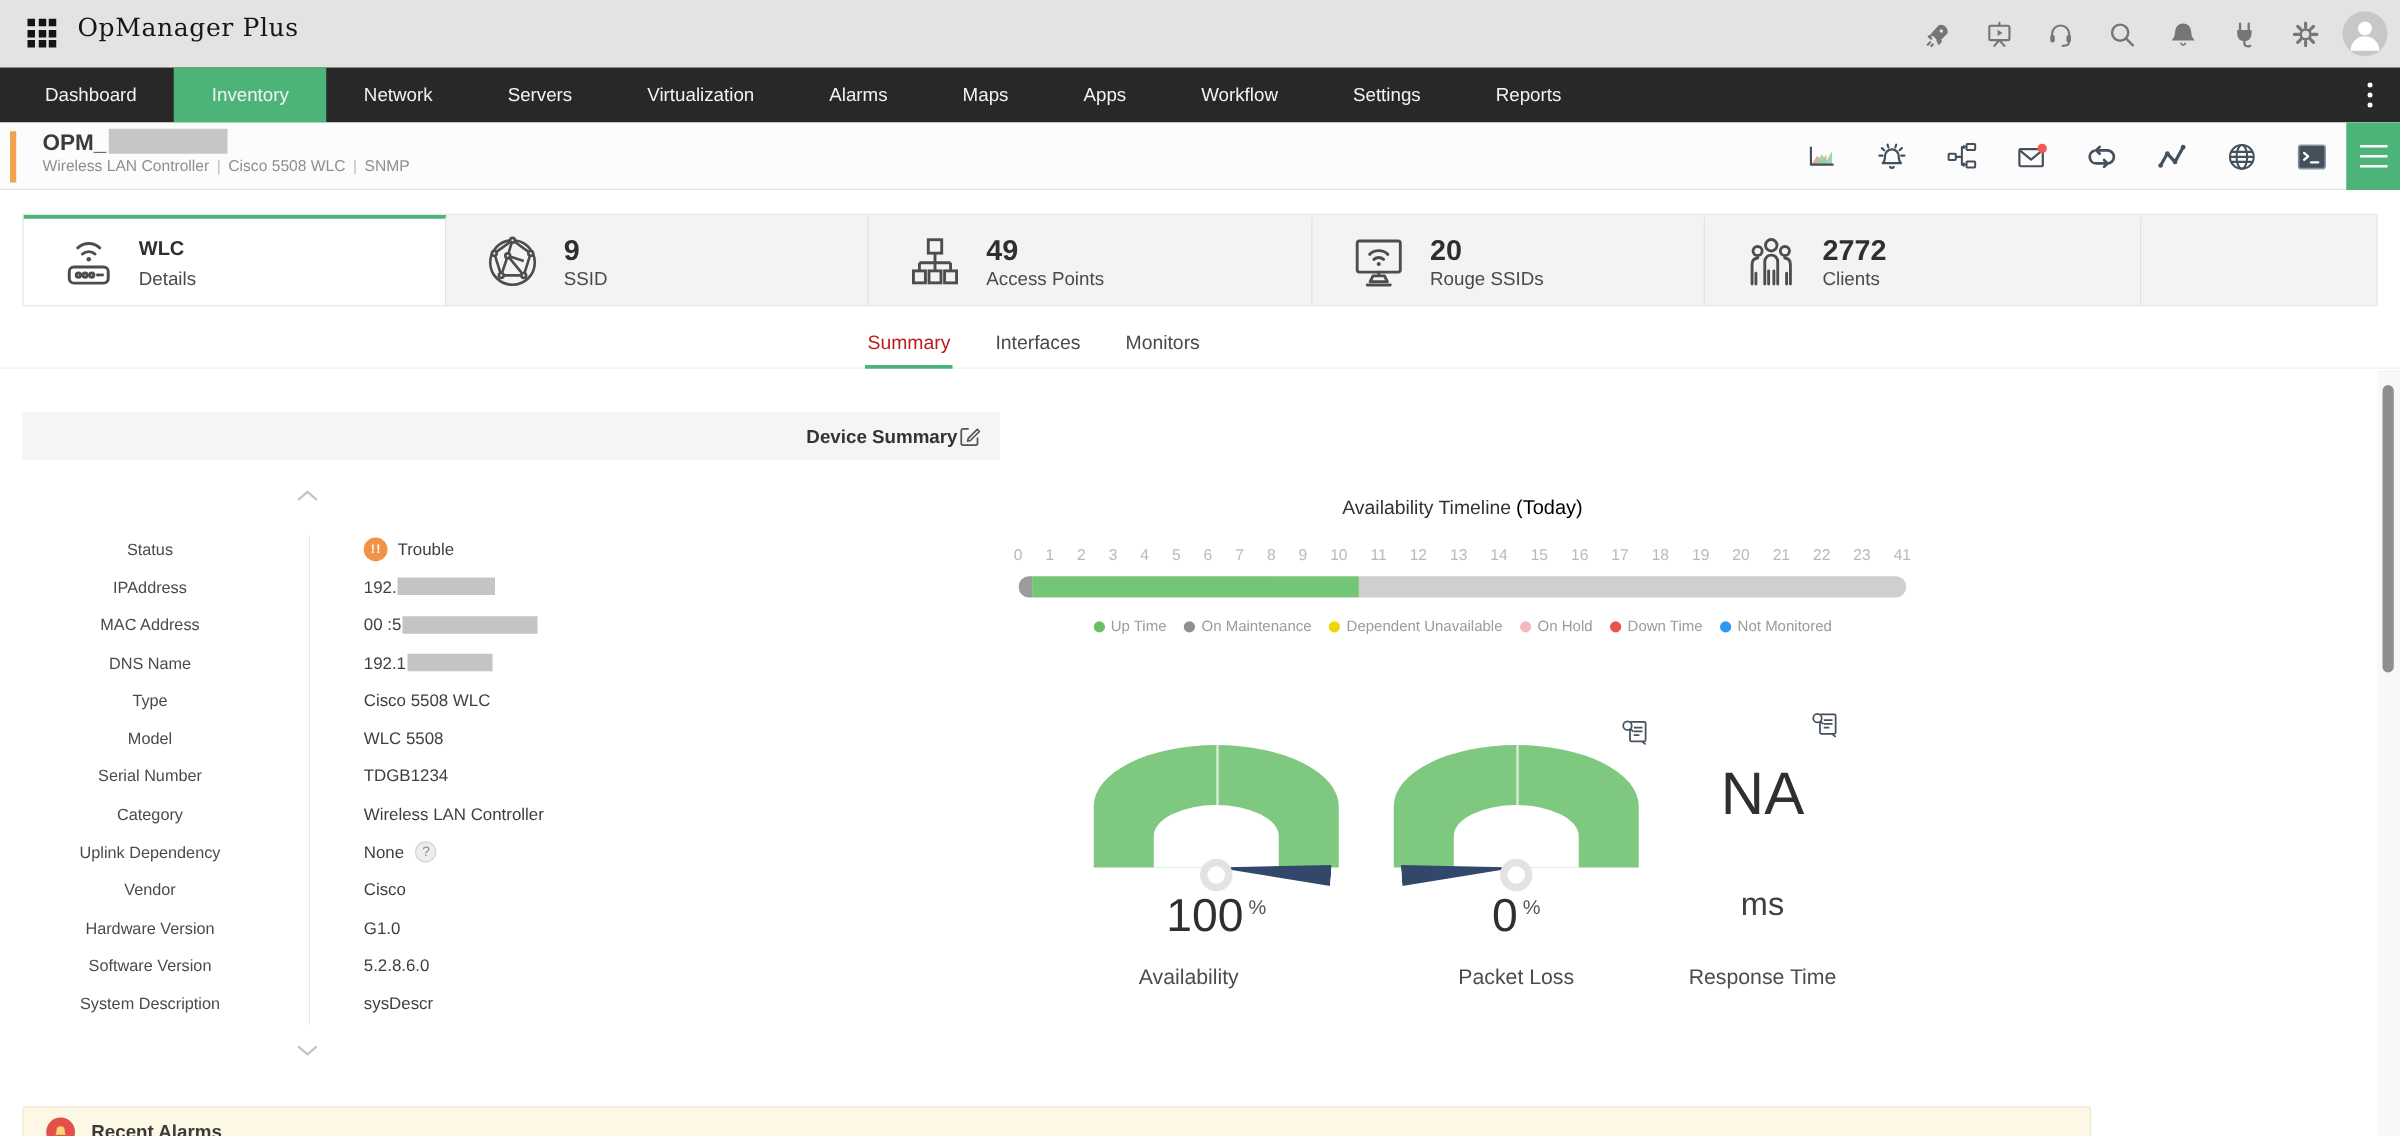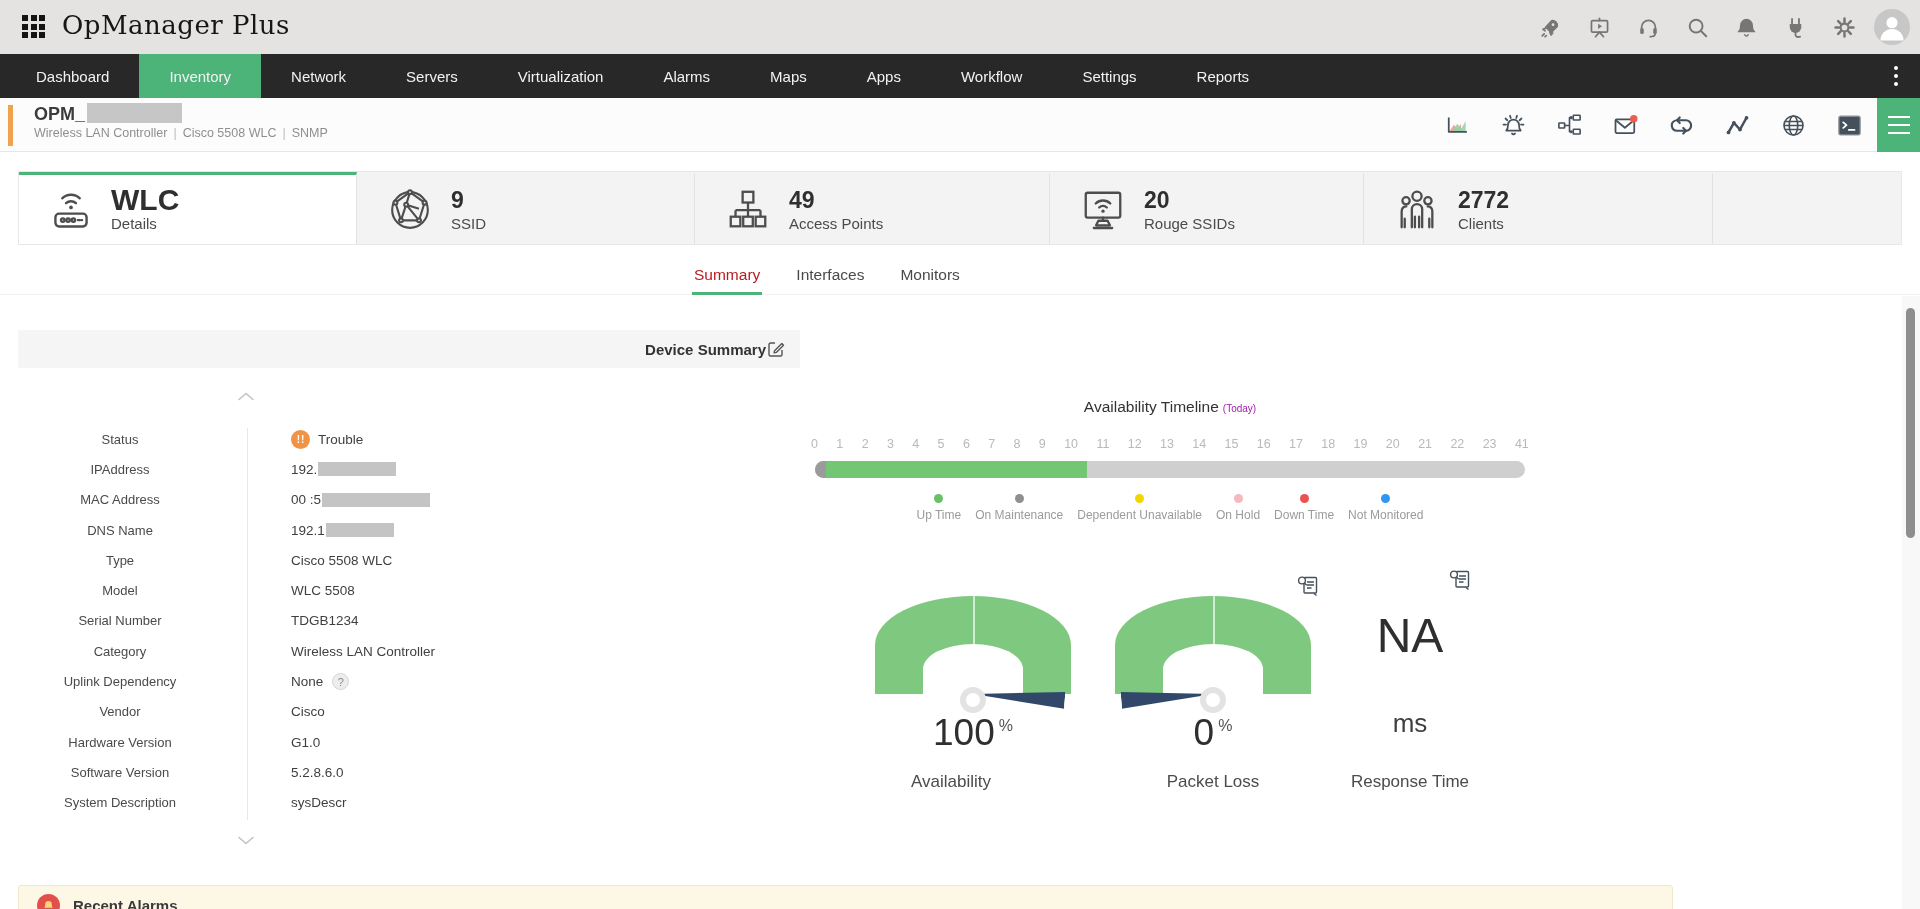--- a/index.html
+++ b/index.html
@@ -6,21 +6,21 @@
   html,body { background:#fff; }
   #app { position:relative; width:1920px; height:909px; overflow:hidden; background:#fff;
          font-family:"Liberation Sans", sans-serif; color:#333; }
 
   
   .topbar { position:absolute; top:0; left:0; width:1920px; height:54px; background:#e4e3e1; }
   .grid-icon { position:absolute; left:22px; top:15px; width:24px; height:24px;
                display:grid; grid-template-columns:repeat(3,6px); grid-template-rows:repeat(3,6px); gap:2.5px; cursor:pointer; }
   .grid-icon i { background:#141414; }
   .app-title { position:absolute; left:62px; top:10px; font-family:"DejaVu Serif", serif;
-               font-size:26px; color:#161616; letter-spacing:.5px; }
+               font-size:20px; color:#161616; letter-spacing:.5px; }
   .top-icons { position:absolute; right:64px; top:0; height:54px; display:flex; align-items:center; gap:26px; color:#767676; }
   .top-icons .ticon { width:23px; height:23px; cursor:pointer; display:block; }
   .avatar { position:absolute; right:10px; top:9px; width:36px; height:36px; border-radius:50%;
             background:#c7c7c7; overflow:hidden; cursor:pointer; }
 
   
   .nav { position:absolute; top:54px; left:0; width:1920px; height:44px; background:#282828; }
   .nav-items { display:flex; height:44px; margin-left:6px; }
   .nav-item { display:flex; align-items:center; padding:12px 30px; color:#f2f2f2; font-size:15px; cursor:pointer; }
   .nav-item.active { background:#4cb479; }
@@ -42,21 +42,21 @@
   .menu-btn i { width:22px; height:2px; background:#fff; }
 
   
   .cards-strip { position:absolute; top:171px; left:18px; width:1884px; height:74px; background:#f3f3f3;
                  border:1px solid #e7e7e7; display:flex; }
   .card { position:relative; display:flex; align-items:center; gap:18px; padding-left:30px;
           border-right:1px solid #e2e2e2; border-top:3px solid transparent; cursor:pointer; color:#4d4d4d; }
   .card.active { background:#fff; border-top:3px solid #4cb479; }
   .card .cicon { flex:none; }
   .card .cval { font-size:23px; font-weight:700; color:#2f2f2f; line-height:26px; }
-  .card.active .cval { font-size:30px; }
+  .card.active .cval { font-size:16px; }
   .card .clab { font-size:15px; color:#4a4a4a; margin-top:2px; }
   .card-filler { flex:1; }
 
   
   .subtabs { position:absolute; top:257px; left:0; width:1920px; height:38px; border-bottom:1px solid #f1f1f1; }
   .subtab-row { position:absolute; left:692px; top:0; display:flex; gap:32px; height:38px; }
   .subtab { display:flex; align-items:center; font-size:15.5px; color:#4a4a4a; cursor:pointer;
             border-bottom:3px solid transparent; padding:0 2px; }
   .subtab.active { color:#b91c1c; border-bottom:3px solid #4cb479; }
 
@@ -76,28 +76,28 @@
                   font-size:10px; font-weight:700; letter-spacing:1px; display:inline-flex;
                   align-items:center; justify-content:center; margin-right:8px; padding-left:1px; }
   .v-redact { display:inline-block; height:14px; background:#c4c4c4; margin-left:1px; }
   .rw-ip { width:78px; } .rw-mac { width:108px; } .rw-dns { width:68px; }
   .help-bubble { width:17px; height:17px; border-radius:50%; background:#ededed; border:1px solid #d5d5d5;
                  color:#8a8a8a; font-size:11px; display:inline-flex; align-items:center; justify-content:center;
                  margin-left:9px; cursor:pointer; }
 
   
   .tl-title { position:absolute; top:398px; left:815px; width:710px; text-align:center; font-size:15.5px; color:#333; }
-  .tl-title .today { font-size:10px; color:#a21caf; margin-left:4px; }
+  .tl-title .today { font-size:16px; color:#000000; margin-left:4px; }
   .tl-ticks { position:absolute; top:437px; left:811px; width:718px; display:flex; justify-content:space-between;
               font-size:12.5px; color:#b9b9b9; }
   .tl-bar { position:absolute; top:461px; left:815px; width:710px; height:17px; background:#cfcfcf; border-radius:9px; overflow:hidden; }
   .tl-seg { position:absolute; top:0; height:17px; }
   .tl-legend { position:absolute; top:494px; left:815px; width:710px; display:flex; justify-content:center; gap:14px;
                font-size:12px; color:#9b9b9b; }
-  .lg-item { display:flex; align-items:center; gap:5px; white-space:nowrap;flex-direction:column; }
+  .lg-item { display:flex; align-items:center; gap:5px; white-space:nowrap; }
   .lg-dot { width:9px; height:9px; border-radius:50%; flex:none; }
 
   
   .gauge { position:absolute; width:196px; height:98px; }
   .g1 { left:875px; top:596px; } .g2 { left:1115px; top:596px; }
   .g-arc { position:absolute; inset:0; background:#7ec87f; border-radius:196px 196px 0 0 / 98px 98px 0 0; }
   .g-hole { position:absolute; left:50%; bottom:0; transform:translateX(-50%); width:100px; height:50px;
             background:#fff; border-radius:100px 100px 0 0 / 50px 50px 0 0; }
   .g-tick { position:absolute; left:50%; top:-14px; width:2px; height:112px; background:rgba(255,255,255,.65); }
   .g-needle { position:absolute; bottom:-10px; width:92px; height:20px; background:#31486b; z-index:2; }

